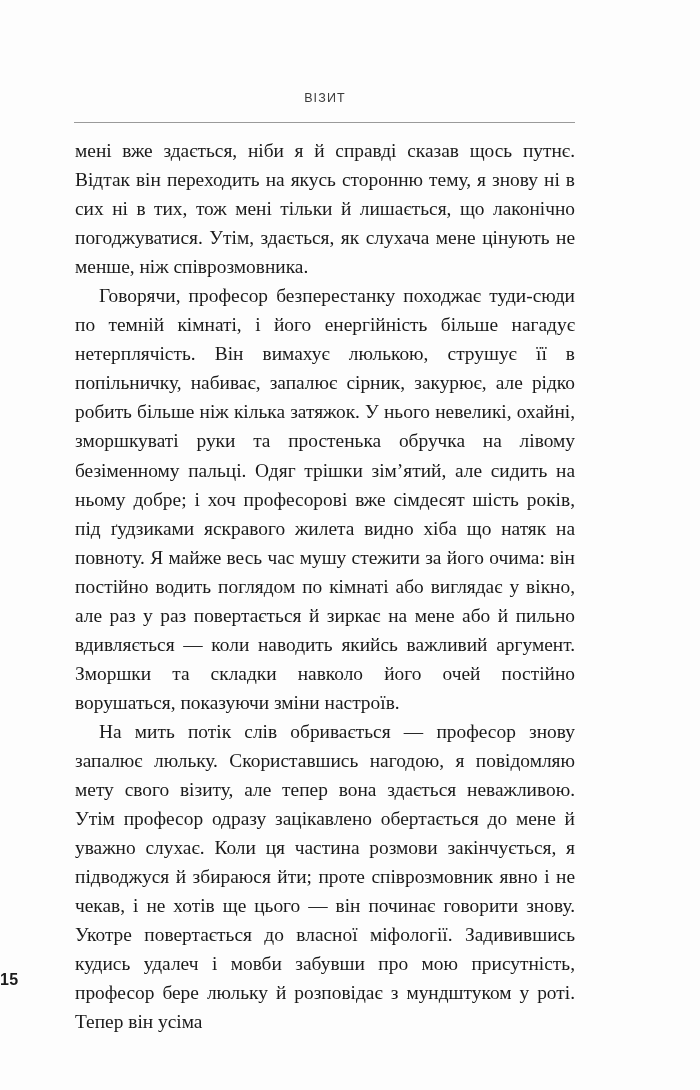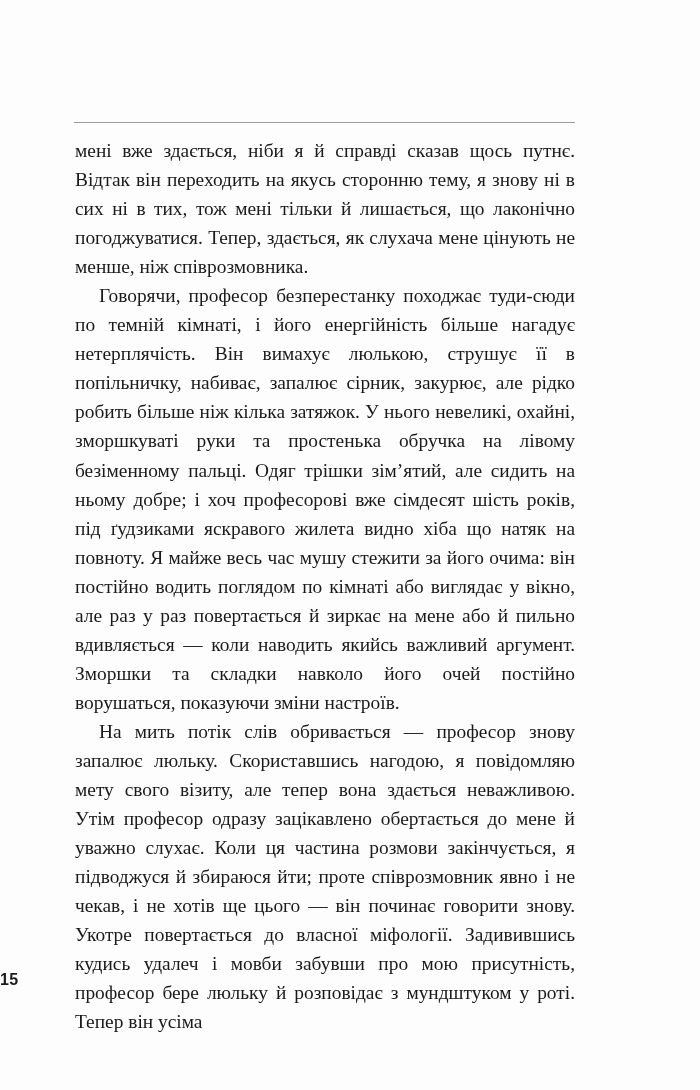--- a/index.html
+++ b/index.html
@@ -86,25 +86,28 @@
     color: #1a1a1a;
     letter-spacing: 0.3px;
     line-height: 1;
   }
 </style>
 </head>
 <body>
 
 <div class="page">
 
+  <div class="running-head">
+    <span class="running-head-title">ВІЗИТ</span>
+  </div>
 
   <div class="head-rule"></div>
 
   <div class="text-block">
-    <p class="para first">мені вже здається, ніби я й справді сказав щось путнє. Відтак він переходить на якусь сторонню тему, я знову ні в сих ні в тих, тож мені тільки й лишається, що лаконічно погоджуватися. Тепер, здається, як слухача мене цінують не менше, ніж співрозмовника.</p>
+    <p class="para first">мені вже здається, ніби я й справді сказав щось путнє. Відтак він переходить на якусь сторонню тему, я знову ні в сих ні в тих, тож мені тільки й лишається, що лаконічно погоджуватися. Утім, здається, як слухача мене цінують не менше, ніж співрозмовника.</p>
     <p class="para">Говорячи, професор безперестанку походжає туди-сюди по темній кімнаті, і його енергійність більше нагадує нетерплячість. Він вимахує люлькою, струшує її в попільничку, набиває, запалює сірник, закурює, але рідко робить більше ніж кілька затяжок. У нього невеликі, охайні, зморшкуваті руки та простенька обручка на лівому безіменному пальці. Одяг трішки зім’ятий, але сидить на ньому добре; і хоч професорові вже сімдесят шість років, під ґудзиками яскравого жилета видно хіба що натяк на повноту. Я майже весь час мушу стежити за його очима: він постійно водить поглядом по кімнаті або виглядає у вікно, але раз у раз повертається й зиркає на мене або й пильно вдивляється — коли наводить якийсь важливий аргумент. Зморшки та складки навколо його очей постійно ворушаться, показуючи зміни настроїв.</p>
     <p class="para">На мить потік слів обривається — професор знову запалює люльку. Скориставшись нагодою, я повідомляю мету свого візиту, але тепер вона здається неважливою. Утім професор одразу зацікавлено обертається до мене й уважно слухає. Коли ця частина розмови закінчується, я підводжуся й збираюся йти; проте співрозмовник явно і не чекав, і не хотів ще цього — він починає говорити знову. Укотре повертається до власної міфології. Задивившись кудись удалеч і мовби забувши про мою присутність, професор бере люльку й розповідає з мундштуком у роті. Тепер він усіма</p>
   </div>
 
   <div class="folio">
     <span class="folio-number">15</span>
   </div>
 
 </div>
 

